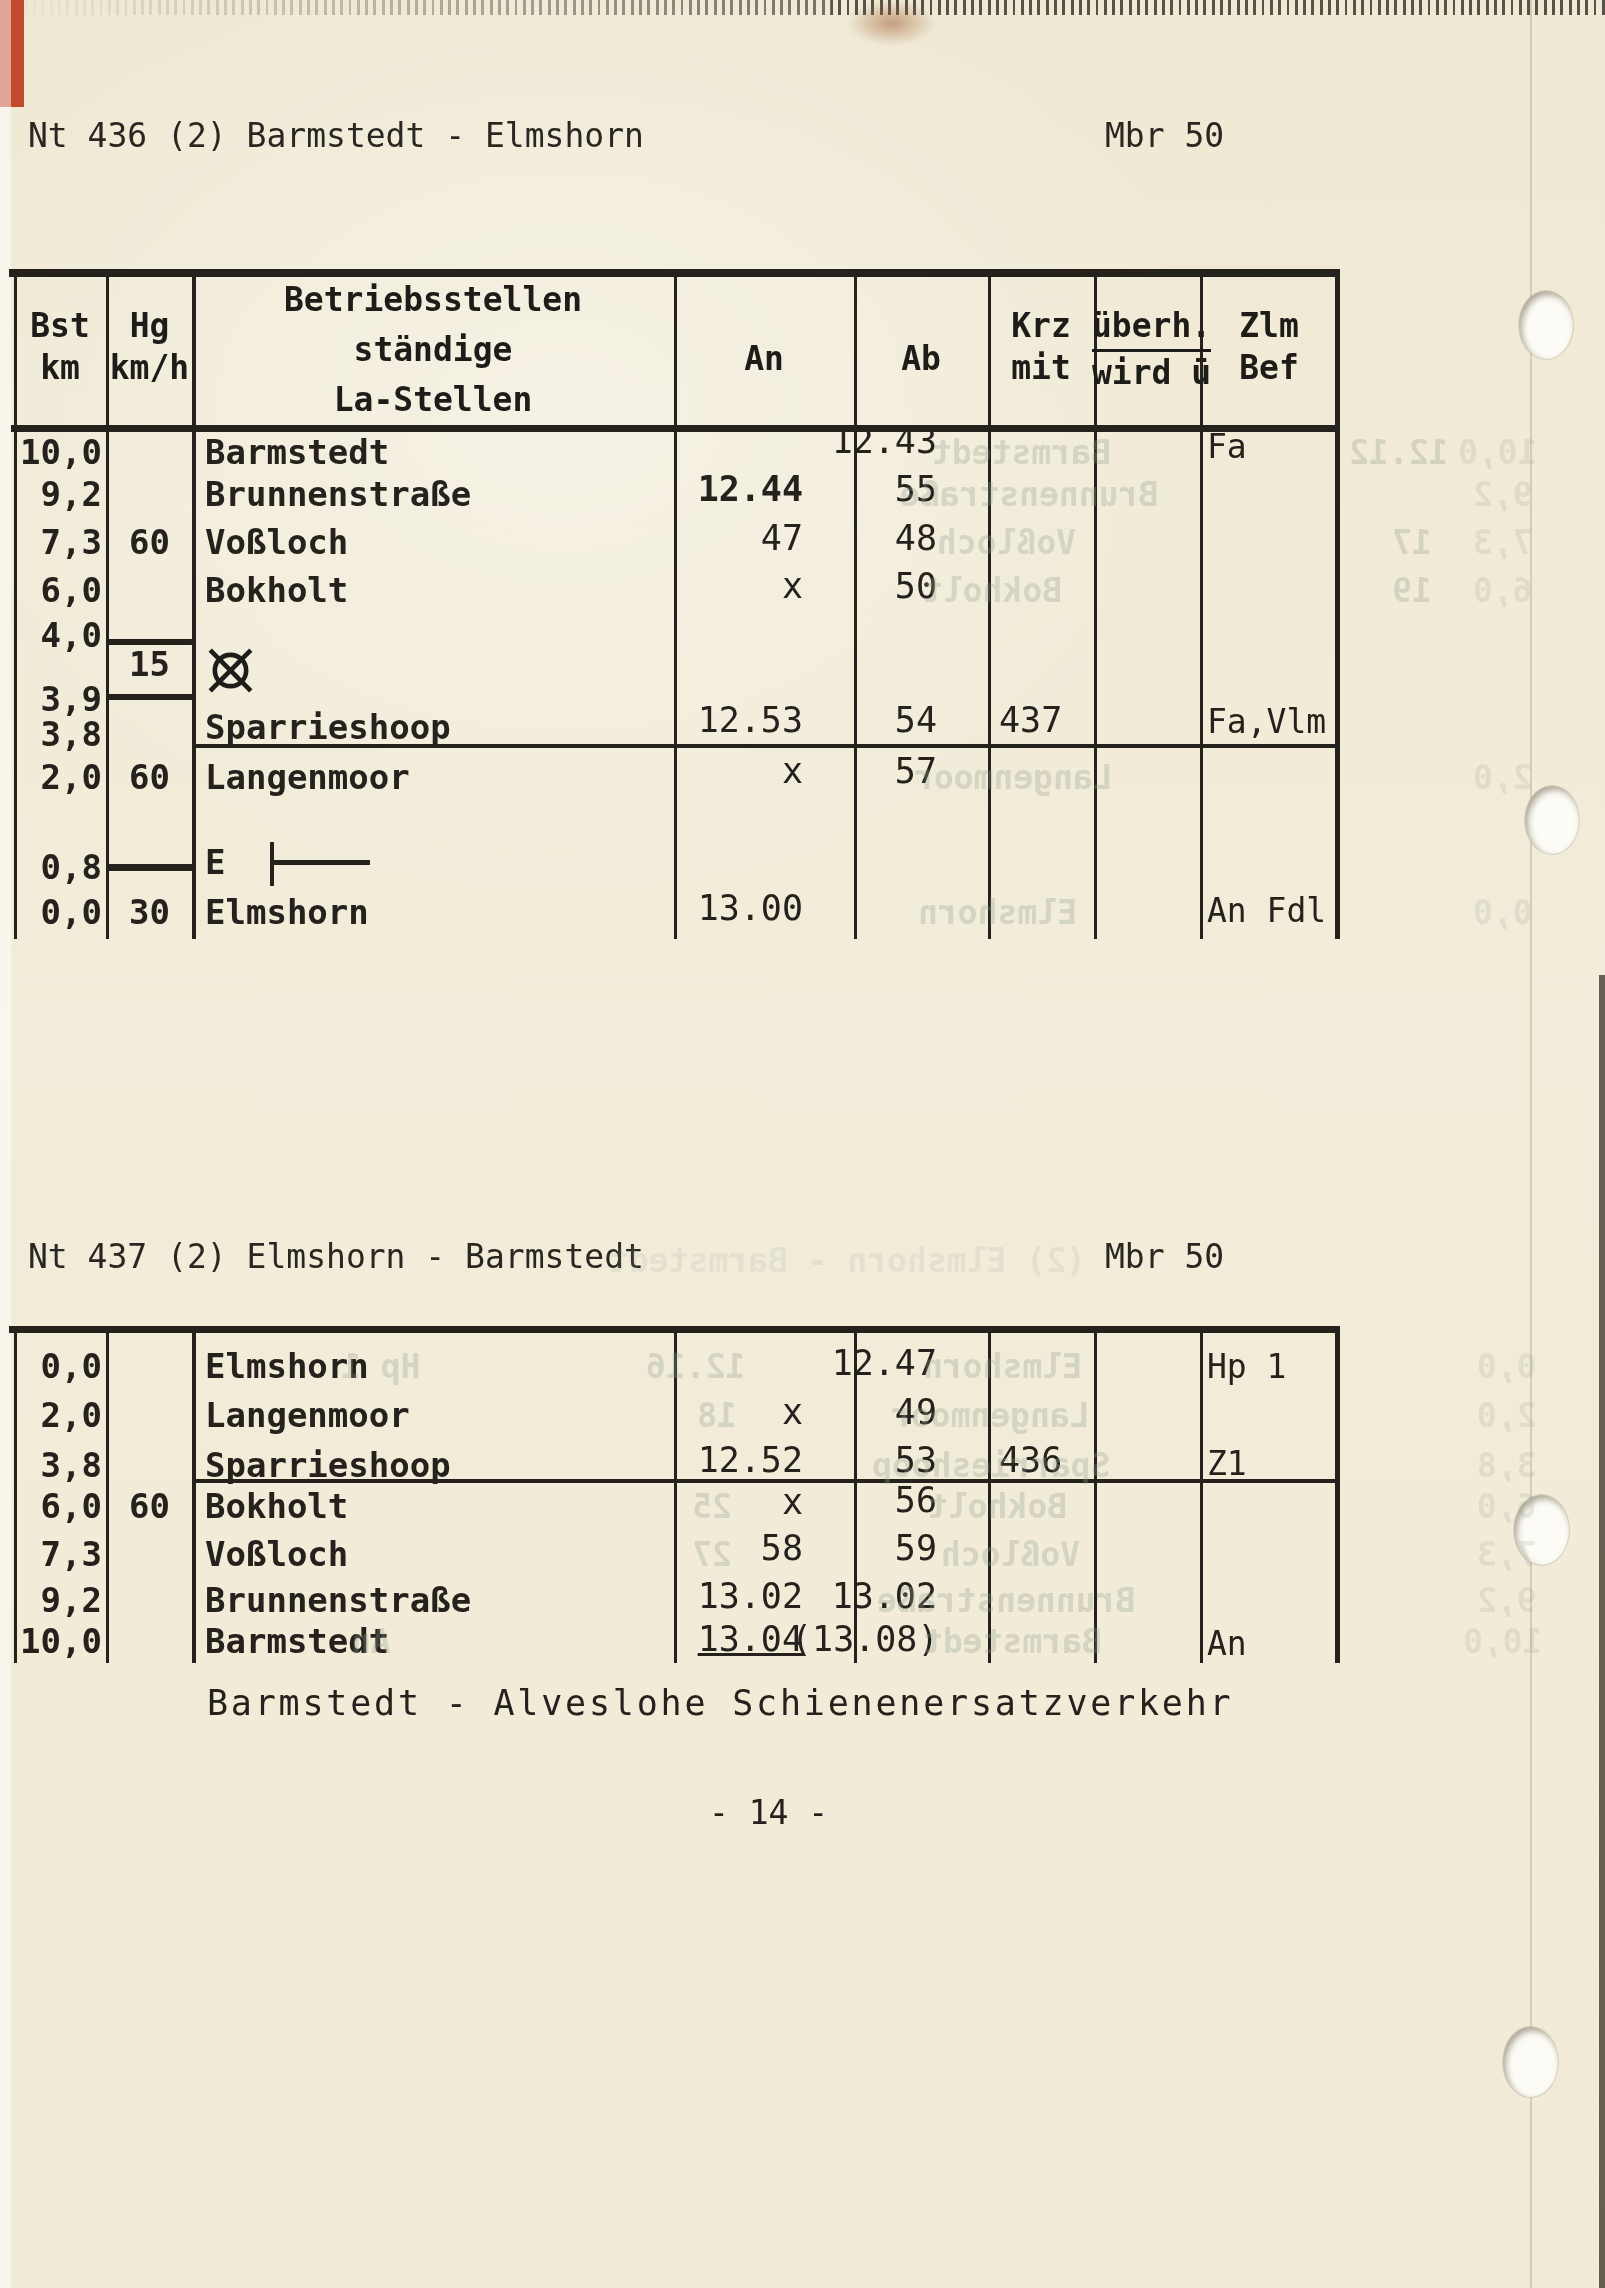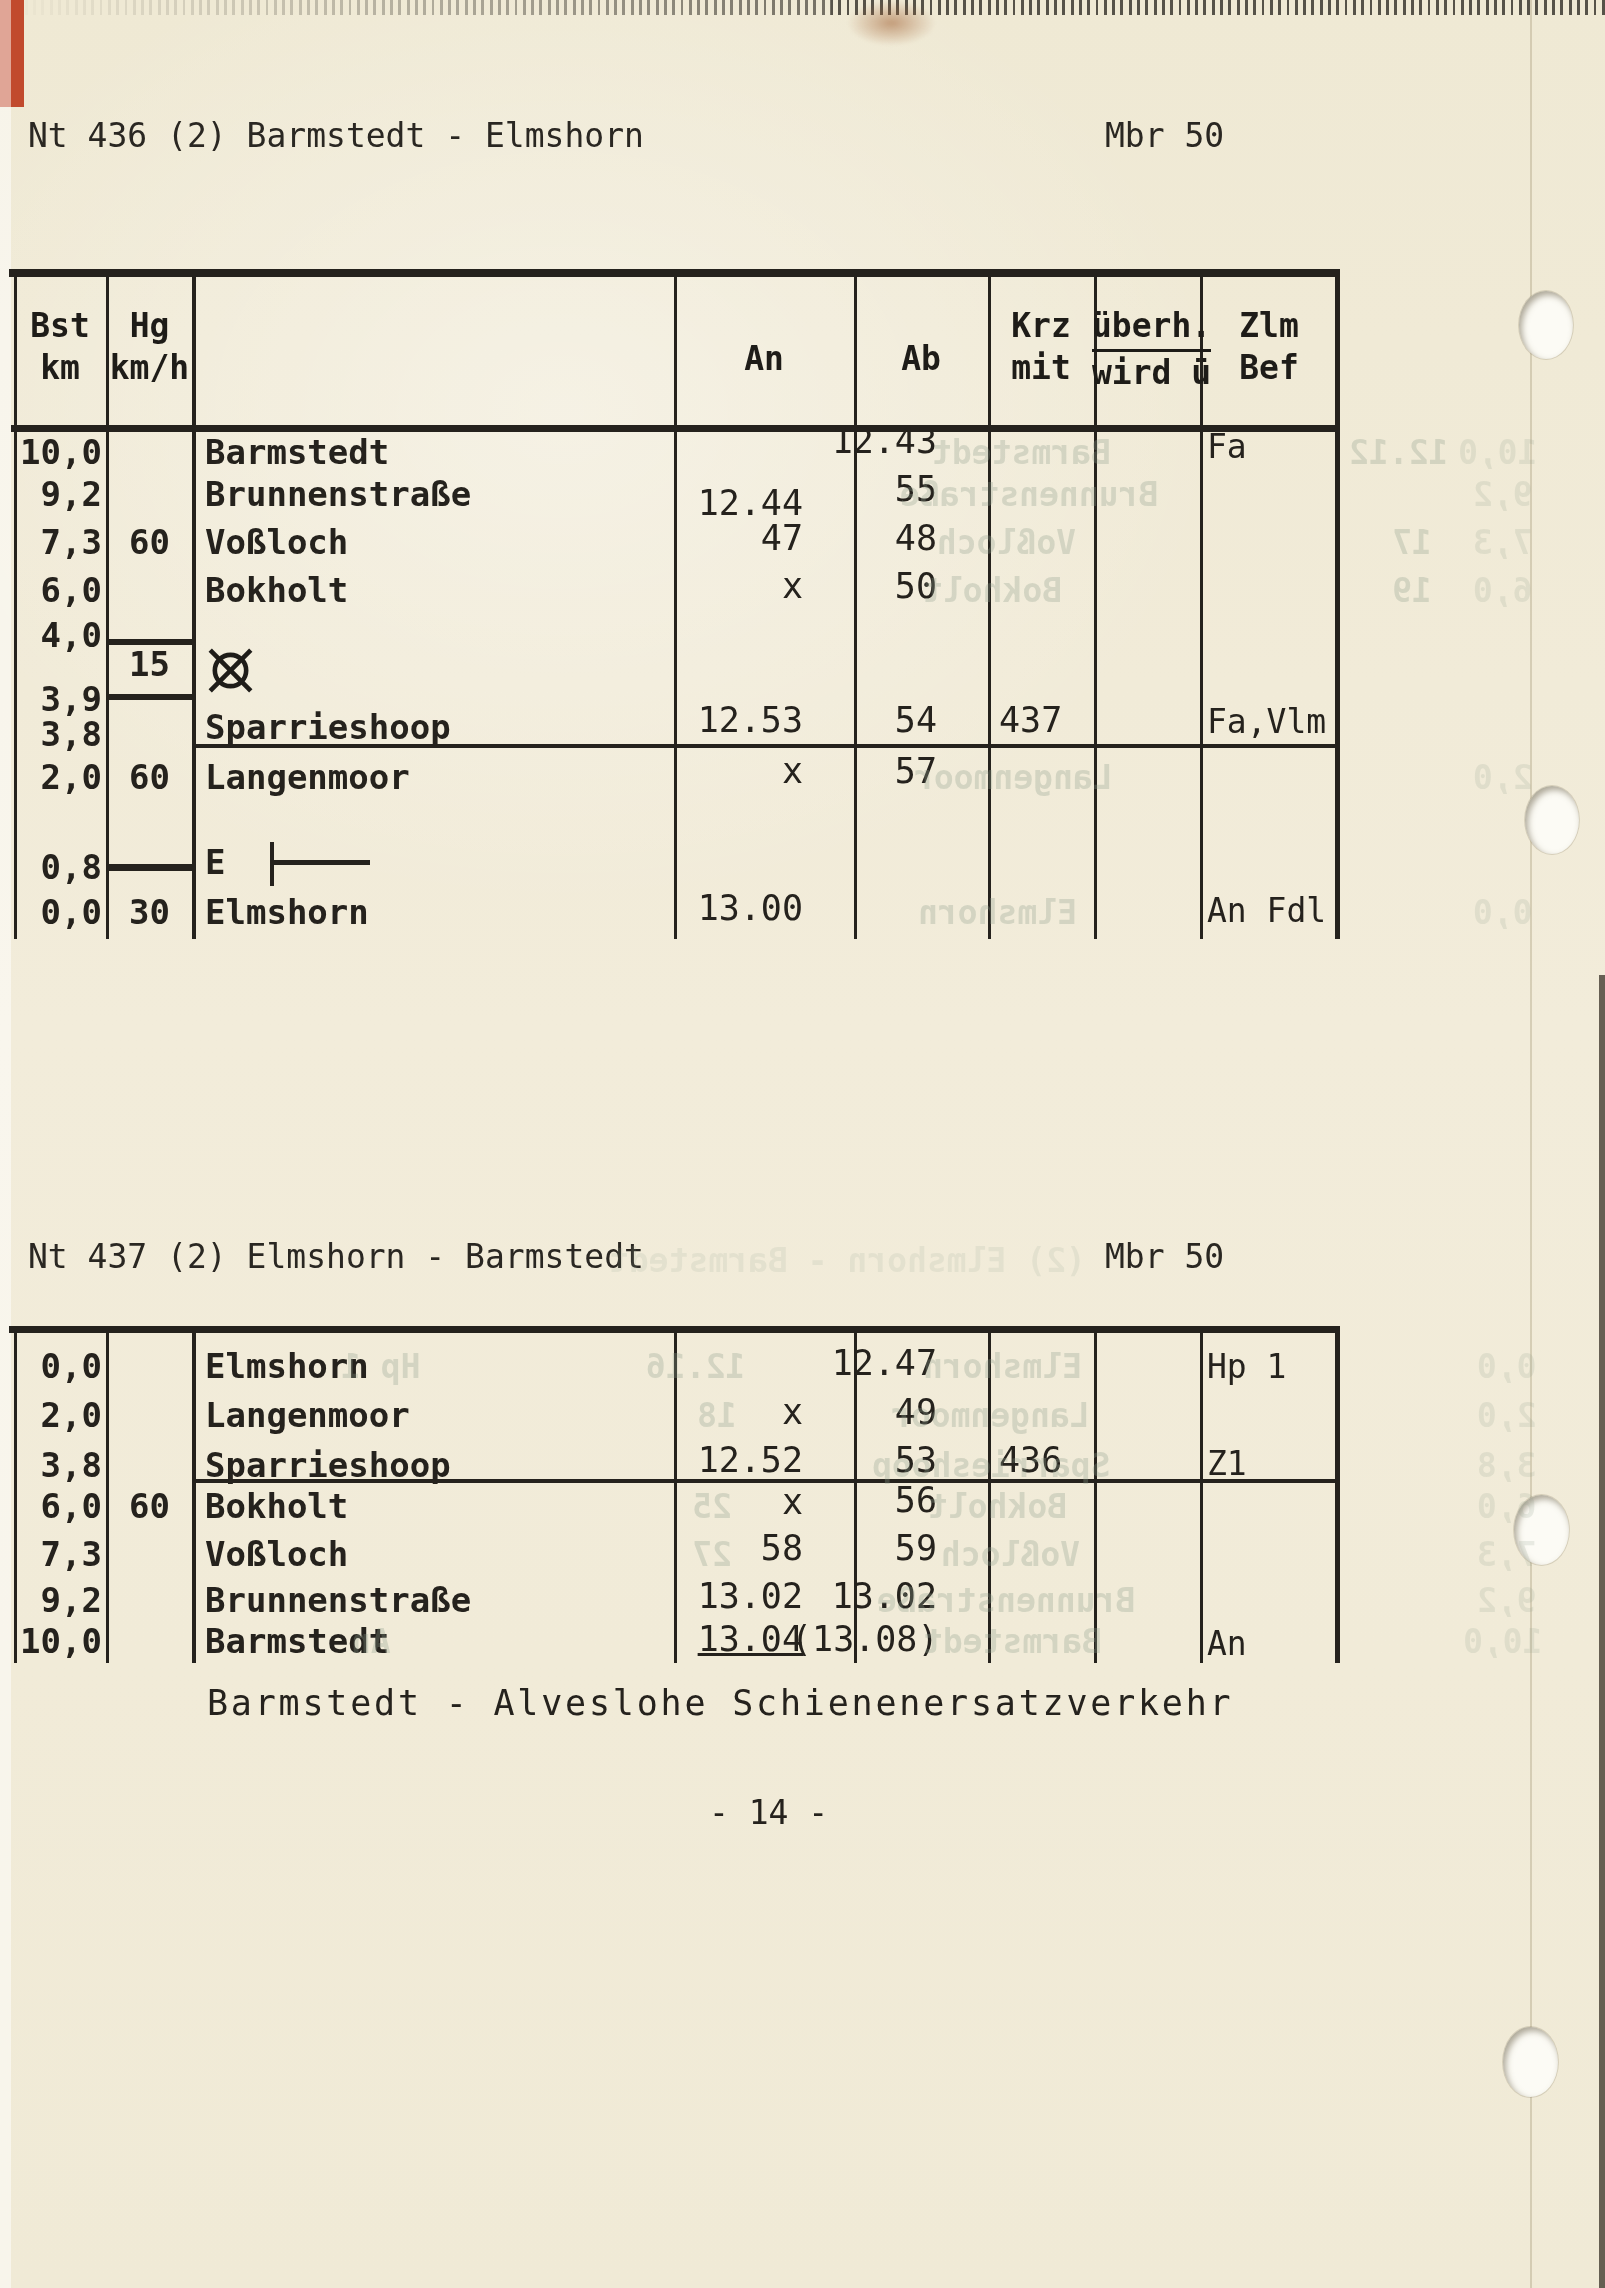--- a/index.html
+++ b/index.html
@@ -54,34 +54,35 @@
   <div class="vline" style="left:192px;top:269px;width:3.7px;height:670px;"></div>
   <div class="vline" style="left:674px;top:269px;width:2.8px;height:670px;"></div>
   <div class="vline" style="left:854px;top:269px;width:2.8px;height:670px;"></div>
   <div class="vline" style="left:988px;top:269px;width:2.8px;height:670px;"></div>
   <div class="vline" style="left:1094px;top:269px;width:2.8px;height:670px;"></div>
   <div class="vline" style="left:1200px;top:269px;width:2.8px;height:670px;"></div>
   <div class="vline" style="left:1335px;top:269px;width:4.6px;height:670px;"></div>
 
   <div class="hcell" style="left:14px;top:305px;width:92px;"><span>Bst</span><br><span>km</span></div>
   <div class="hcell" style="left:107px;top:305px;width:85px;"><span>Hg</span><br><span>km/h</span></div>
+  <div class="hcell" style="left:192px;top:275px;width:482px;line-height:50px;"><span>Betriebsstellen</span><br><span>ständige</span><br><span>La-Stellen</span></div>
   <div class="hcell" style="left:674px;top:338px;width:180px;">An</div>
   <div class="hcell" style="left:854px;top:338px;width:134px;">Ab</div>
   <div class="hcell" style="left:988px;top:305px;width:106px;"><span>Krz</span><br><span>mit</span></div>
   <div class="hcell" style="left:1092px;top:305px;width:111px;"><span class="u">überh.</span><br><span>wird ü</span></div>
   <div class="hcell" style="left:1200px;top:305px;width:138px;"><span>Zlm</span><br><span>Bef</span></div>
 
   <div class="c km" style="top:432px;">10,0</div>
   <div class="c st" style="top:432px;">Barmstedt</div>
   <div class="c abc" style="top:421px;">12.43</div>
   <div class="c zlm" style="top:426px;">Fa</div>
 
   <div class="c km" style="top:474px;">9,2</div>
   <div class="c st" style="top:474px;">Brunnenstraße</div>
-  <div class="c an" style="top:483px;">12.44</div>
+  <div class="c an" style="top:469px;font-weight:bold;">12.44</div>
   <div class="c abc" style="top:469px;">55</div>
 
   <div class="c km" style="top:522px;">7,3</div>
   <div class="c hg" style="top:522px;">60</div>
   <div class="c st" style="top:522px;">Voßloch</div>
   <div class="c an" style="top:518px;">47</div>
   <div class="c abc" style="top:518px;">48</div>
 
   <div class="c km" style="top:570px;">6,0</div>
   <div class="c st" style="top:570px;">Bokholt</div>

